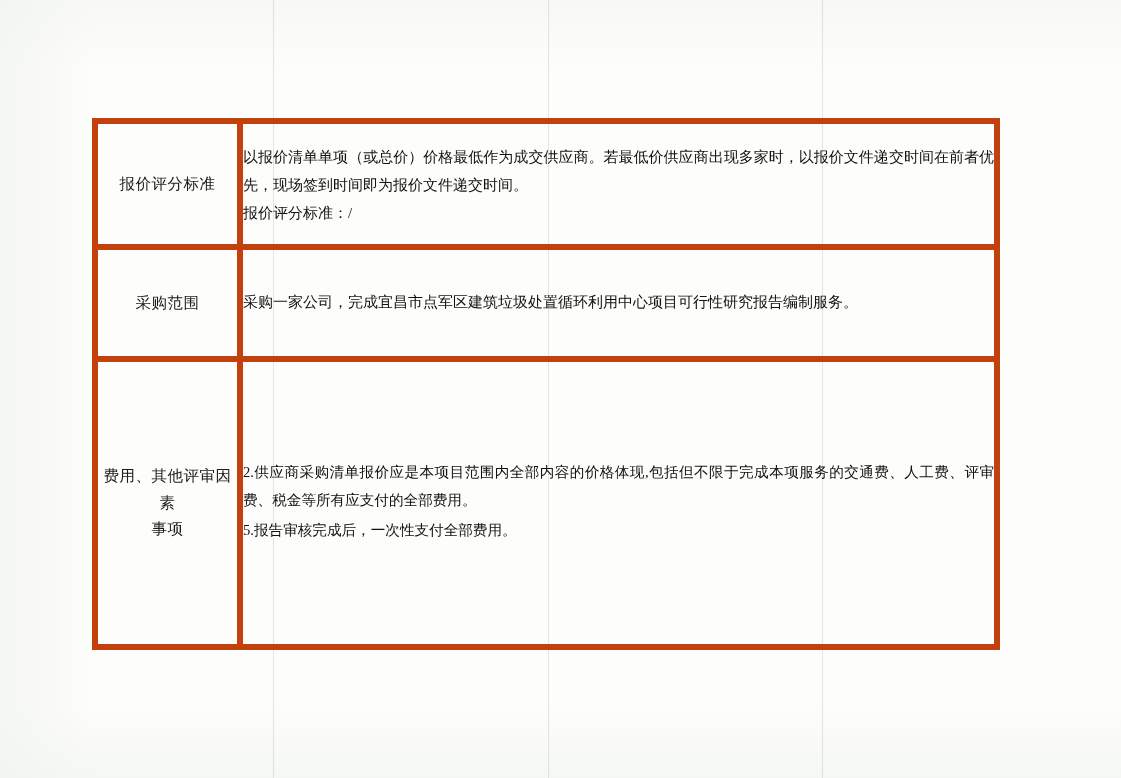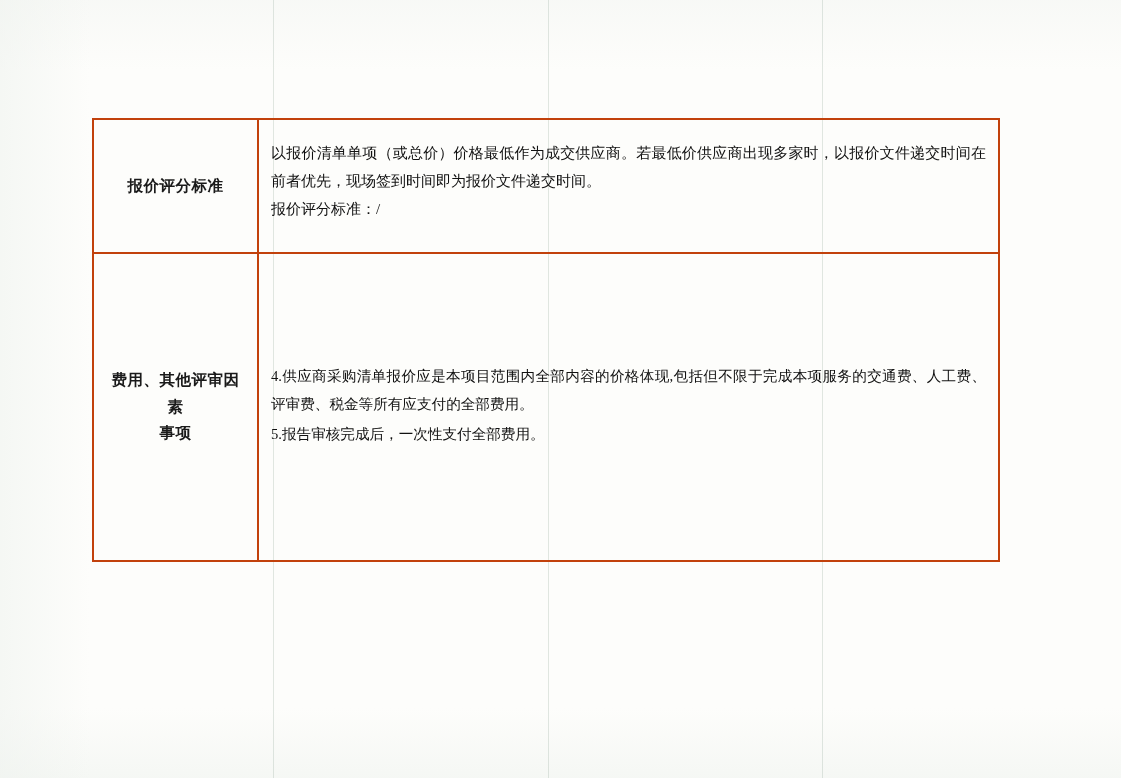--- a/index.html
+++ b/index.html
@@ -38,28 +38,28 @@
 
   .doc-table {
     position: absolute;
     left: 92px;
     top: 118px;
     width: 908px;
     border-collapse: collapse;
     table-layout: fixed;
   }
   .doc-table td {
-    border: 2px solid #c2410c;
+    border: 6px solid #c2410c;
     vertical-align: middle;
-    padding: 12px;
+    padding: 0;
   }
   .label-cell {
     width: 139px;
     text-align: center;
-    font-weight: bold;
+    font-weight: normal;
     font-size: 15.5px;
     color: #1a1a1a;
     line-height: 1.7;
     padding: 6px 8px;
     letter-spacing: 0.5px;
   }
   .body-cell {
     padding: 12px 14px 12px 12px;
     font-size: 15px;
     line-height: 1.85;
@@ -97,24 +97,32 @@
   <tbody>
     <tr class="row-criteria">
       <td class="label-cell">
         <span class="lbl-line">报价评分标准</span>
       </td>
       <td class="body-cell">
         <p class="indent">以报价清单单项（或总价）价格最低作为成交供应商。若最低价供应商出现多家时，以报价文件递交时间在前者优先，现场签到时间即为报价文件递交时间。</p>
         <p class="indent">报价评分标准：/</p>
       </td>
     </tr>
+    <tr class="row-scope">
+      <td class="label-cell">
+        <span class="lbl-line">采购范围</span>
+      </td>
+      <td class="body-cell">
+        <p>采购一家公司，完成宜昌市点军区建筑垃圾处置循环利用中心项目可行性研究报告编制服务。</p>
+      </td>
+    </tr>
     <tr class="row-fees">
       <td class="label-cell">
         <span class="lbl-line">费用、其他评审因素</span>
         <span class="lbl-line">事项</span>
       </td>
       <td class="body-cell fees-list">
-        <p>4.供应商采购清单报价应是本项目范围内全部内容的价格体现,包括但不限于完成本项服务的交通费、人工费、评审费、税金等所有应支付的全部费用。</p>
+        <p>2.供应商采购清单报价应是本项目范围内全部内容的价格体现,包括但不限于完成本项服务的交通费、人工费、评审费、税金等所有应支付的全部费用。</p>
         <p>5.报告审核完成后，一次性支付全部费用。</p>
       </td>
     </tr>
   </tbody>
 </table>
 
 </body></html>

